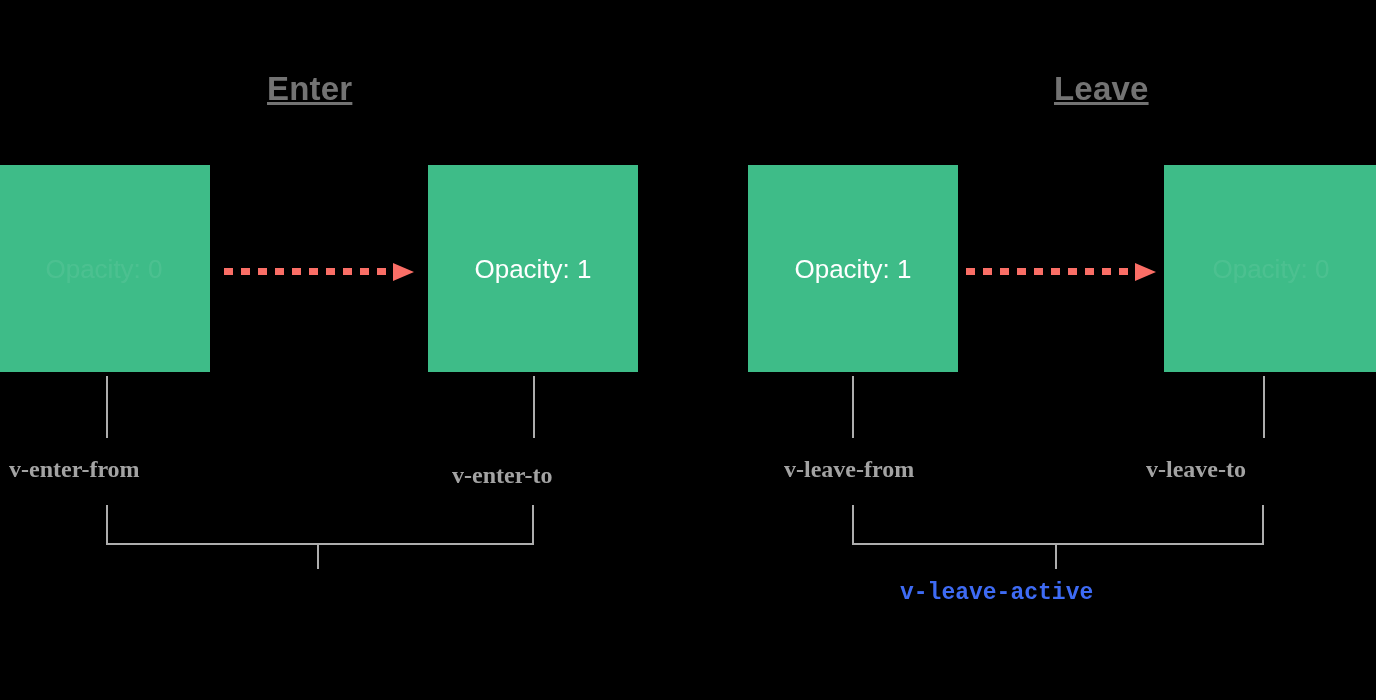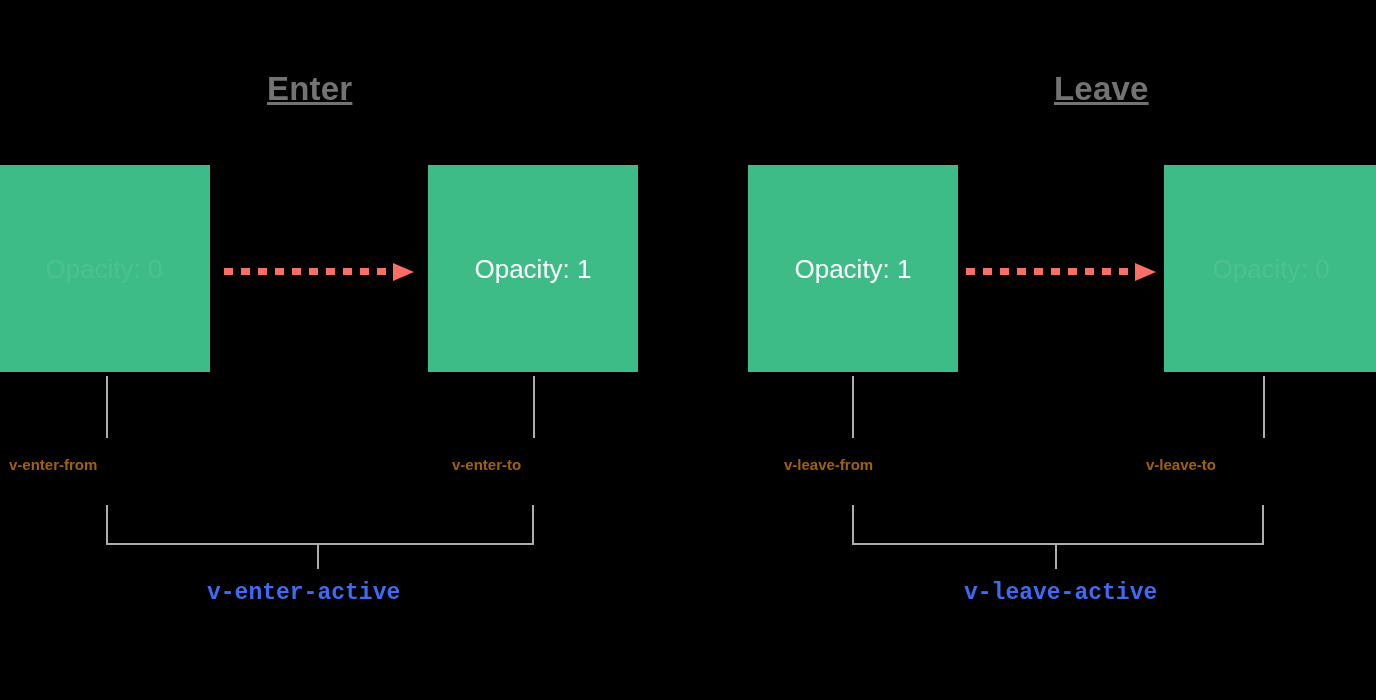--- a/index.html
+++ b/index.html
@@ -103,30 +103,30 @@
   }
   .stem-box { top: 376px; height: 62px; }
   #stem-enter-from { left: 106px; }
   #stem-enter-to   { left: 533px; }
   #stem-leave-from { left: 852px; }
   #stem-leave-to   { left: 1263px; }
 
   
   .class-label {
     position: absolute;
-    font-family: Liberation Sans, sans-serif;
-    font-size: 15px;
+    font-family: Liberation Serif, serif;
+    font-size: 24px;
     font-weight: 700;
-    color: #a16207;
+    color: #a3a3a3;
     line-height: 1;
     white-space: nowrap;
     top: 457px;
   }
   #label-enter-from { left: 9px;    }
-  #label-enter-to   { left: 452px;  }
+  #label-enter-to   { left: 452px; margin-top: 6px;  }
   #label-leave-from { left: 784px;  }
   #label-leave-to   { left: 1146px; }
 
   
   .bracket {
     position: absolute;
     top: 505px;
     height: 40px;
   }
   #bracket-enter { left: 106px; width: 428px; }
@@ -165,21 +165,21 @@
     position: absolute;
     font-family: "Liberation Mono", "DejaVu Sans Mono", monospace;
     font-size: 23px;
     font-weight: 700;
     color: #3E6BF4;
     line-height: 1;
     white-space: nowrap;
     top: 582px;
   }
   #label-enter-active { left: 207px; }
-  #label-leave-active { left: 964px; }
+  #label-leave-active { left: 900px; }
 </style>
 </head>
 <body>
 
 <div id="stage">
 
   <div id="title-enter" class="section-title">Enter</div>
 
   <div id="title-leave" class="section-title">Leave</div>
 
@@ -203,21 +203,20 @@
 
   <div id="label-enter-to" class="class-label">v-enter-to</div>
 
   <div id="bracket-enter" class="bracket">
     <div class="b-left"></div>
     <div class="b-right"></div>
     <div class="b-bottom"></div>
     <div class="b-stem"></div>
   </div>
 
-  <div id="label-enter-active" class="active-label">v-enter-active</div>
 
   <div id="box-leave-from" class="state-box">
     <span class="box-label">Opacity: 1</span>
   </div>
 
   <div id="box-leave-to" class="state-box faded">
     <span class="box-label">Opacity: 0</span>
   </div>
 
   <div id="arrow-leave" class="arrow">

